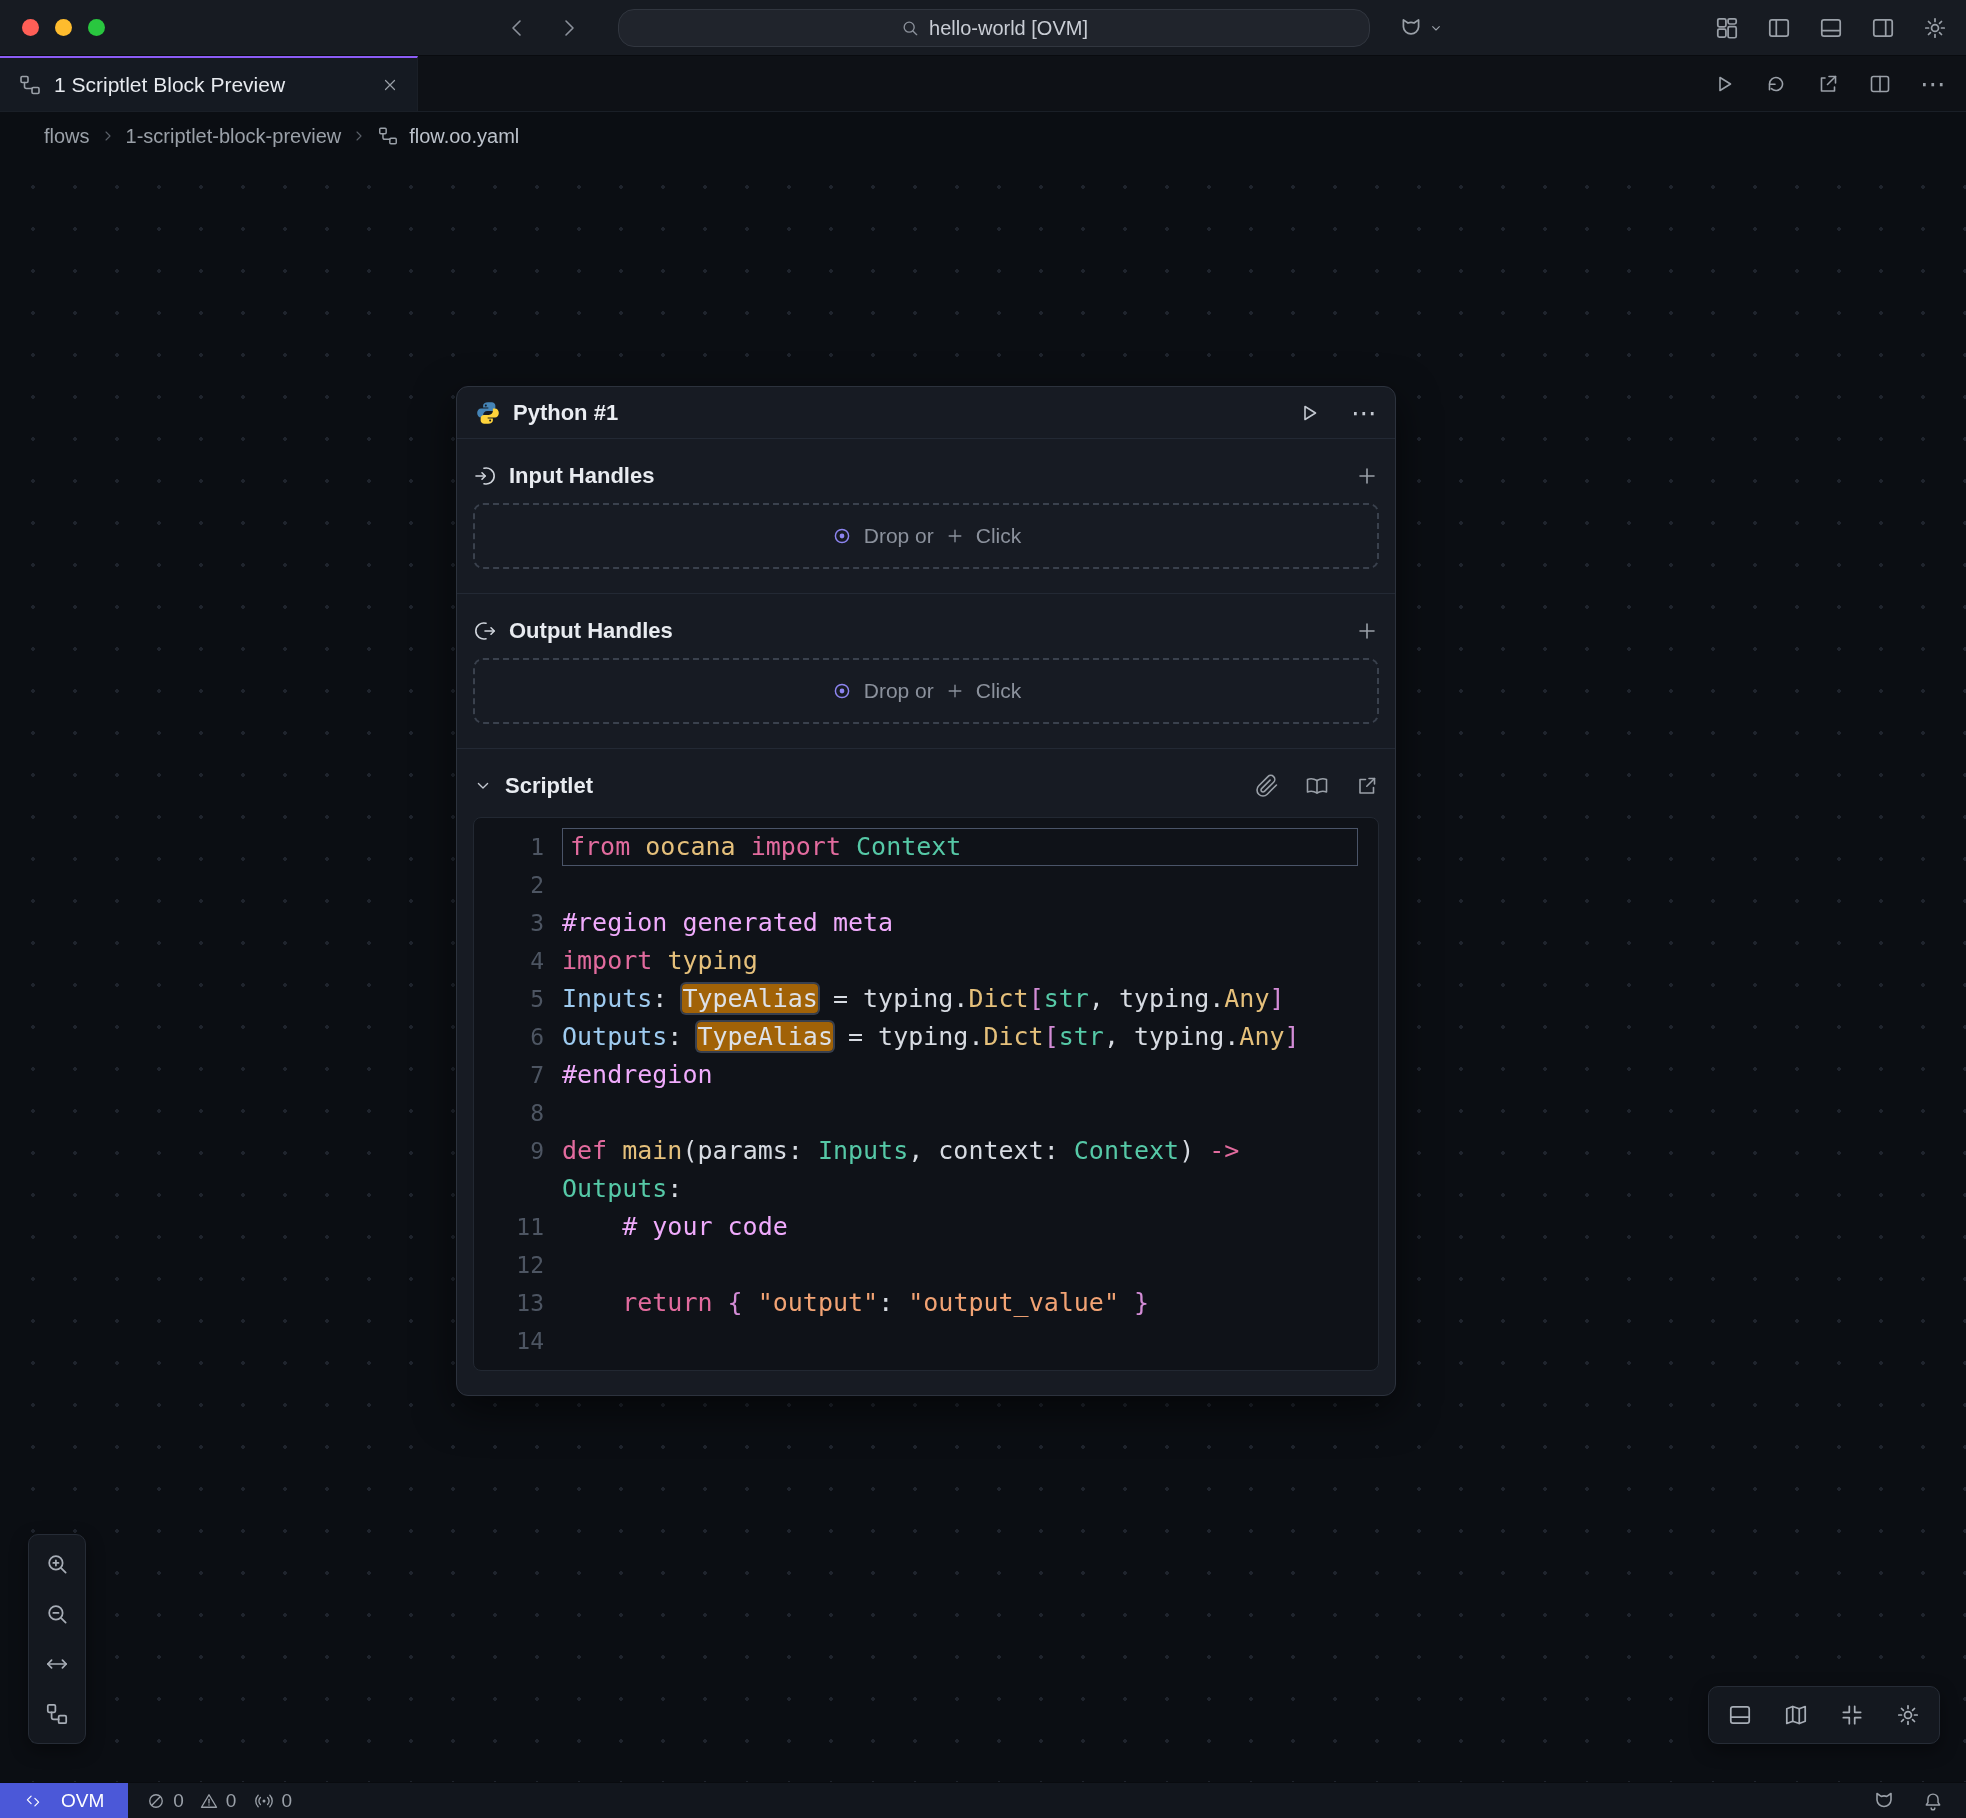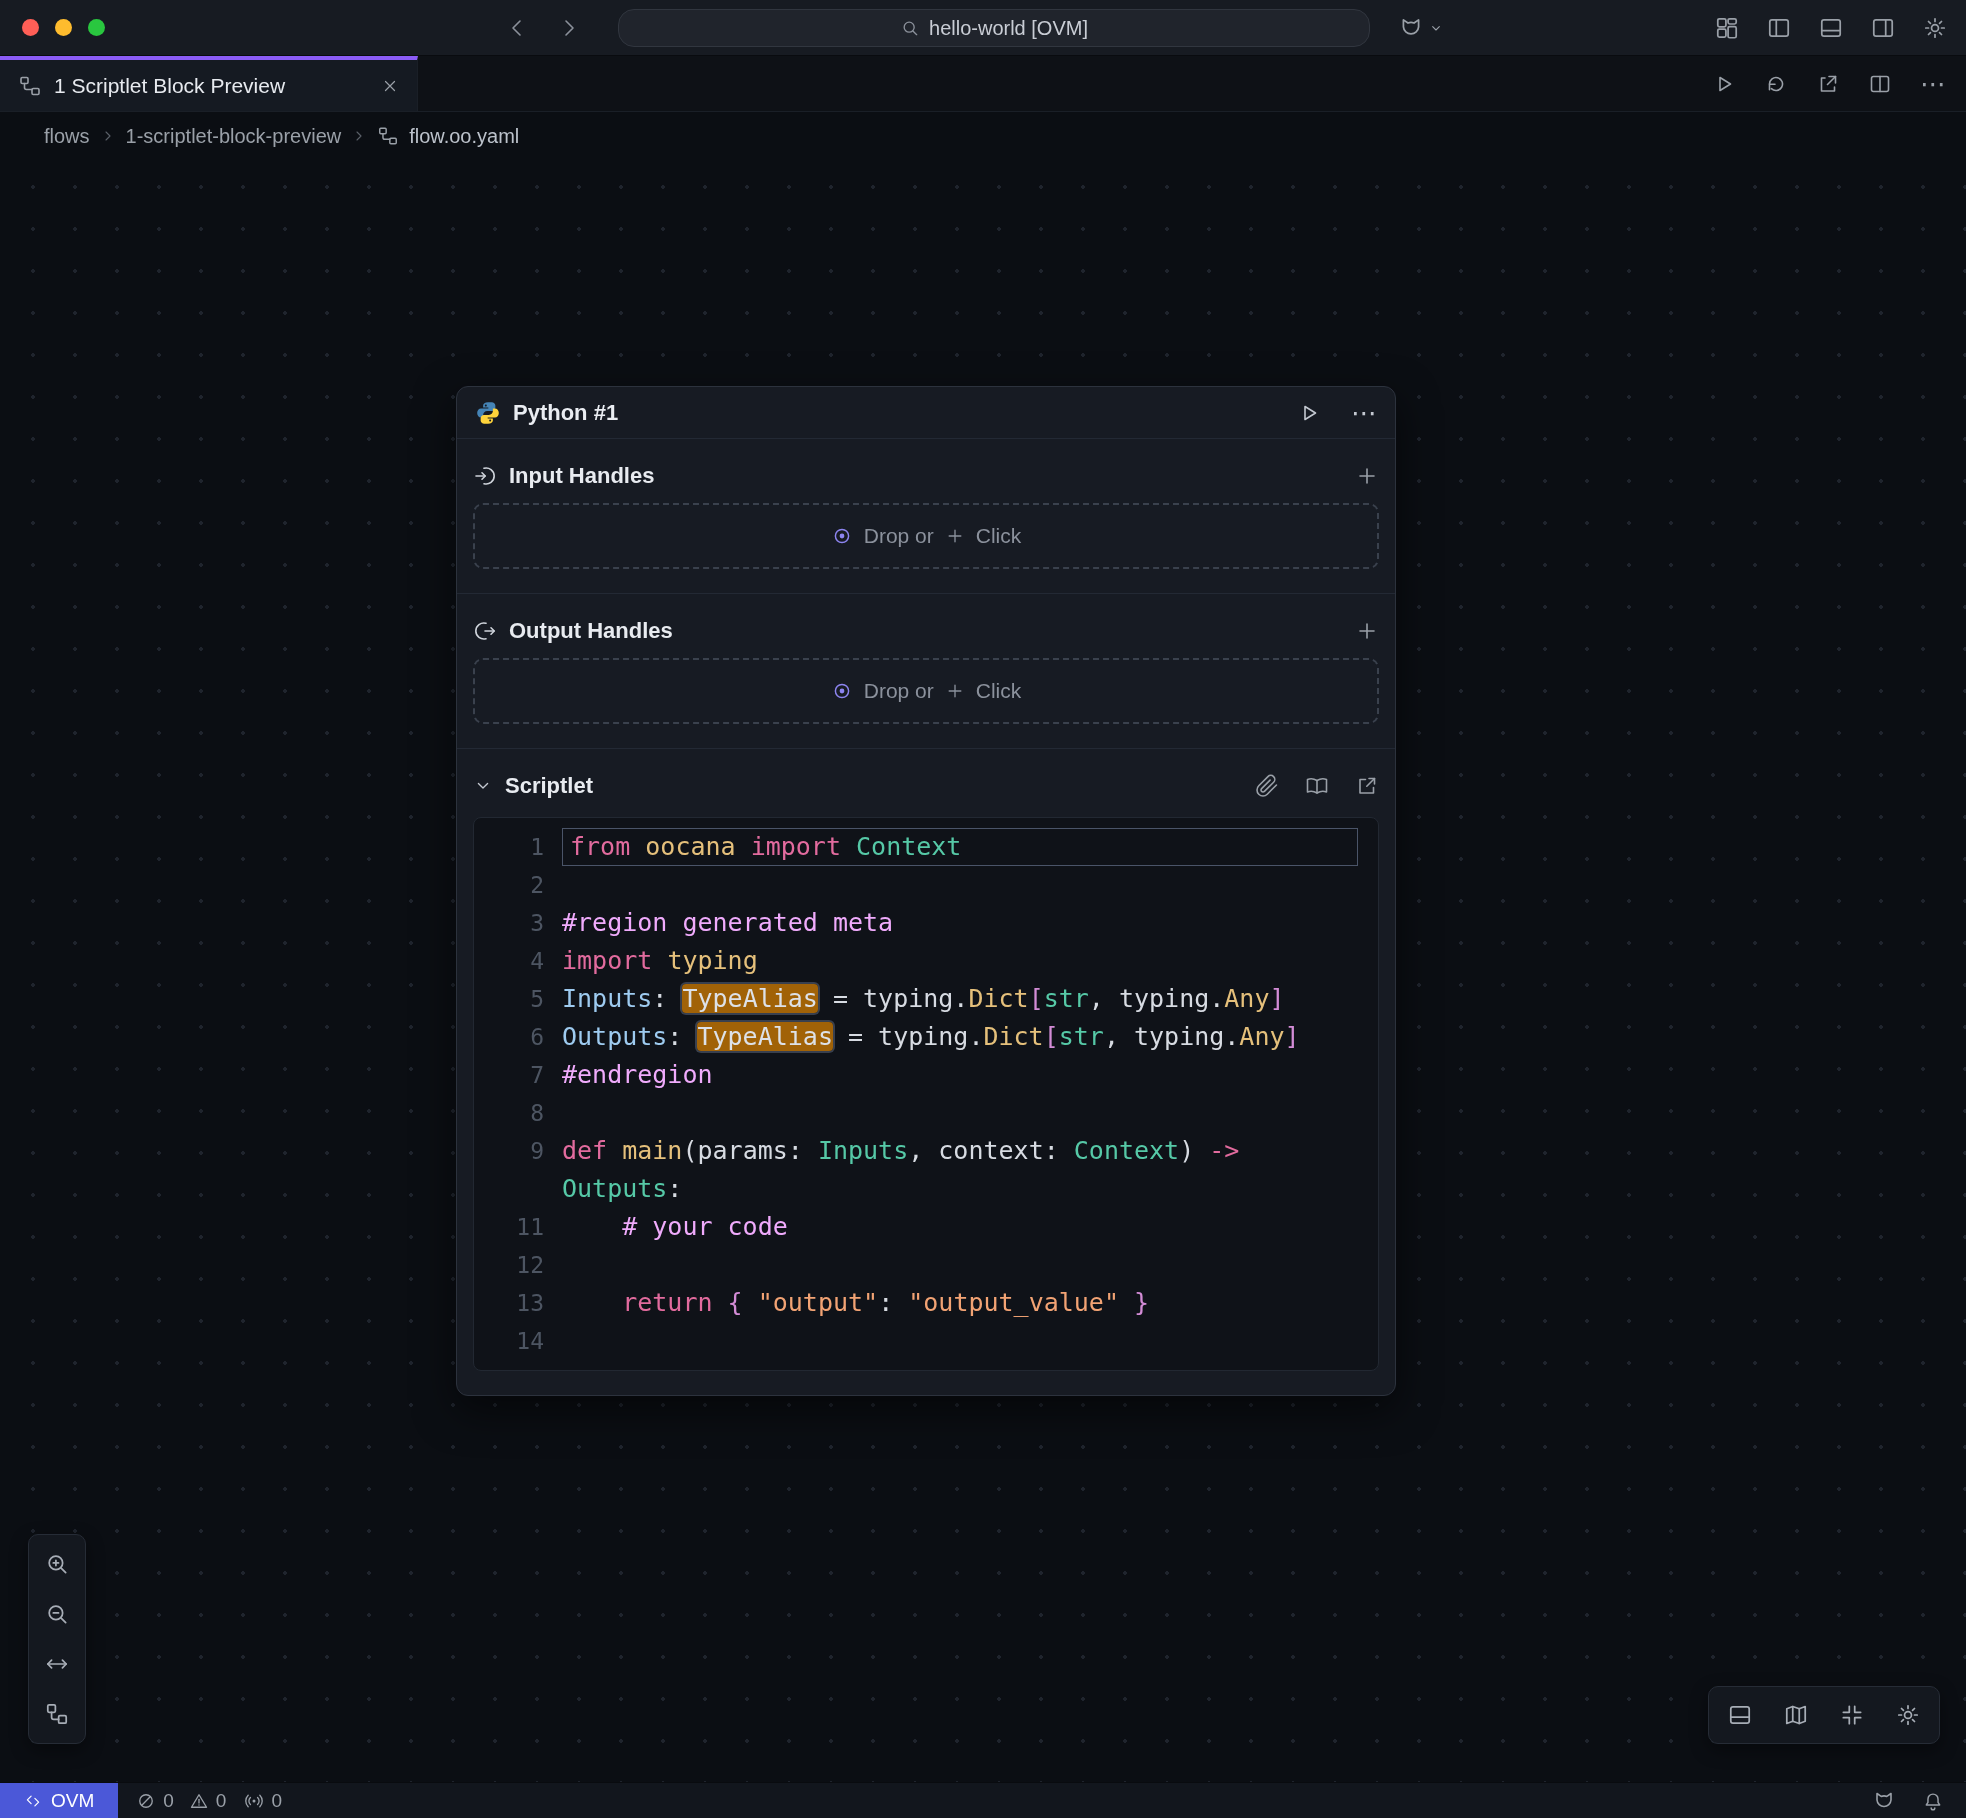--- a/index.html
+++ b/index.html
@@ -15,21 +15,21 @@
   .tl-red{ background:#ff5f57; } .tl-yellow{ background:#febc2e; } .tl-green{ background:#29c73f; }
   .nav-arrows { position:absolute; left:505px; top:0; height:56px; display:flex; align-items:center; gap:28px; color:#8b919b; }
   .searchbox { position:absolute; left:618px; top:9px; width:752px; height:38px; background:#20242c; border:1px solid #31363f; border-radius:16px; display:flex; align-items:center; justify-content:center; gap:9px; color:#c9cdd5; font-size:20px; }
   .searchbox .s-ic { color:#8b919b; }
   .assistant { position:absolute; left:1398px; top:0; height:56px; display:flex; align-items:center; gap:4px; color:#9aa0a8; cursor:pointer; }
   .tb-actions { position:absolute; right:18px; top:0; height:56px; display:flex; align-items:center; gap:26px; color:#9aa0a8; }
   .iconbtn { background:none; border:none; color:inherit; cursor:pointer; display:flex; align-items:center; justify-content:center; }
 
   
   .tabbar { position:relative; height:56px; background:#0e1116; border-bottom:1px solid #1a1f27; display:flex; }
-  .tab { width:418px; background:#151a22; border-top:4px solid #8b5cf6; border-right:1px solid #1a1f27; display:flex; align-items:center; gap:12px; padding:0 18px; color:#e7eaef; font-size:21px; cursor:pointer; }
+  .tab { width:418px; background:#151a22; border-top:2px solid #8b5cf6; border-right:1px solid #1a1f27; display:flex; align-items:center; gap:12px; padding:0 18px; color:#e7eaef; font-size:21px; cursor:pointer; }
   .tab .flow-ic { color:#9aa0a8; }
   .tab-close { margin-left:auto; color:#9aa0a8; }
   .tab-actions { position:absolute; right:20px; top:0; height:56px; display:flex; align-items:center; gap:28px; color:#9aa0a8; }
   .more-dots { font-size:26px; color:#9aa0a8; line-height:1; font-family:"DejaVu Sans", sans-serif; }
 
   
   .breadcrumb { height:48px; background:#0b0e13; display:flex; align-items:center; gap:10px; padding-left:44px; color:#9aa0a8; font-size:20px; }
   .bc-item { cursor:pointer; }
   .bc-sep { color:#5b6169; }
   .bc-last { color:#bcc2cb; }
@@ -74,21 +74,21 @@
   .tk-b { color:#d38cd6; }
   .tk-hl { color:#dde1e8; background:#a16207; box-shadow:0 0 0 2px #39404e; border-radius:4px; }
 
   
   .tool-left { position:absolute; left:28px; bottom:38px; width:58px; background:#14181f; border:1px solid #262c36; border-radius:10px; display:flex; flex-direction:column; align-items:center; padding:8px 0; gap:8px; box-shadow:0 6px 18px rgba(0,0,0,.4); }
   .tool-right { position:absolute; right:26px; bottom:38px; height:58px; background:#14181f; border:1px solid #262c36; border-radius:10px; display:flex; align-items:center; padding:0 10px; gap:14px; box-shadow:0 6px 18px rgba(0,0,0,.4); }
   .toolbtn { width:42px; height:42px; border:none; background:none; color:#a7adb6; border-radius:8px; display:flex; align-items:center; justify-content:center; cursor:pointer; }
 
   
   .statusbar { position:absolute; left:0; right:0; bottom:0; height:36px; background:#12161d; border-top:1px solid #090b0f; display:flex; align-items:center; color:#9aa0a8; font-size:19px; }
-  .remote-badge { height:100%; background:#4b58d8; color:#ffffff; display:flex; align-items:center; gap:9px; padding:0 24px; cursor:pointer; }
+  .remote-badge { height:100%; background:#4b58d8; color:#ffffff; display:flex; align-items:center; gap:19px; padding:0 24px; cursor:pointer; }
   .sb-group { display:flex; align-items:center; gap:7px; margin-left:18px; cursor:pointer; }
   .sb-right { margin-left:auto; display:flex; align-items:center; gap:26px; padding-right:22px; }
 </style>
 </head>
 <body>
 
 <div class="window">
 
   <div class="titlebar">
     <div class="traffic">

